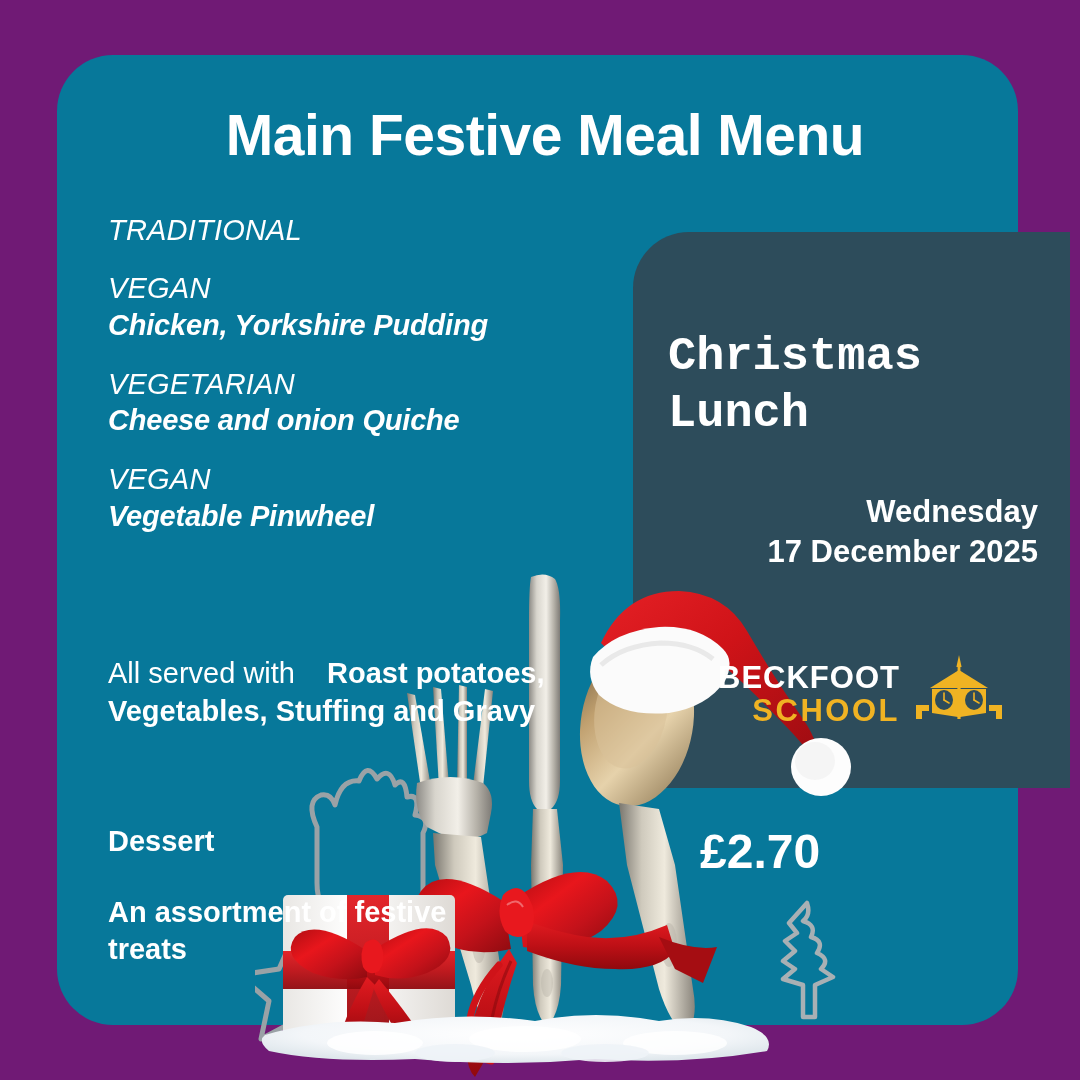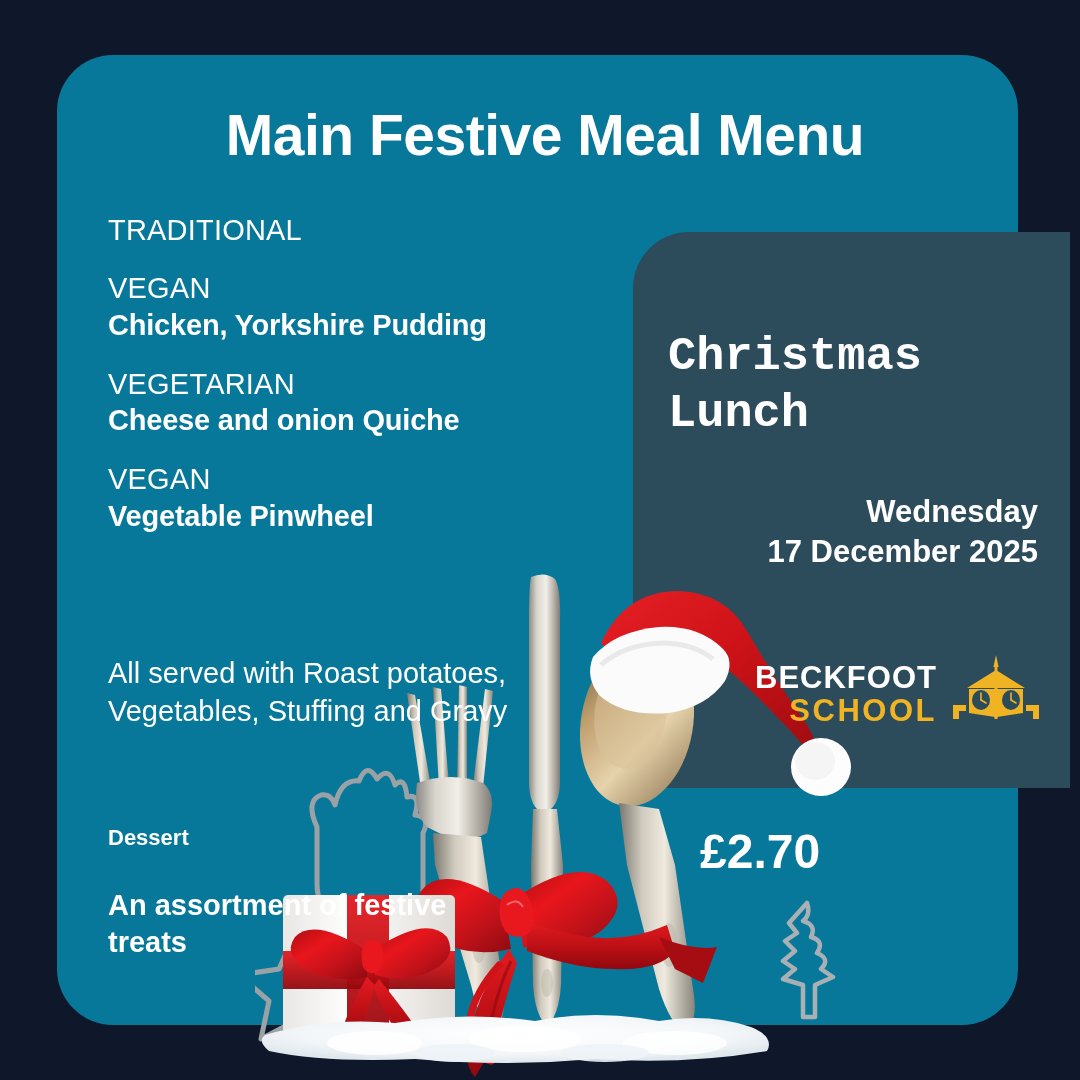--- a/index.html
+++ b/index.html
@@ -9,21 +9,21 @@
     height: 1080px;
     background: #ffffff;
     font-family: "Liberation Sans", sans-serif;
     overflow: hidden;
   }
 
   #poster {
     position: relative;
     width: 1080px;
     height: 1080px;
-    background: #0f172a;
+    background: #701a75;
   }
 
   
   .teal-card {
     position: absolute;
     left: 57px;
     top: 55px;
     width: 961px;
     height: 970px;
     background: #07789a;
@@ -59,21 +59,21 @@
   }
 
   
   .menu-list {
     position: absolute;
     left: 108px;
     top: 213px;
     width: 560px;
     z-index: 6;
   }
-  .menu-item { margin-bottom: 23px; }
+  .menu-item { margin-bottom: 23px; font-style: italic; }
   .menu-cat {
     color: #ffffff;
     font-size: 29px;
     font-weight: normal;
     line-height: 1.22;
     letter-spacing: 0.2px;
   }
   .menu-dish {
     color: #ffffff;
     font-size: 29px;
@@ -86,33 +86,33 @@
   .served-with {
     position: absolute;
     left: 108px;
     top: 655px;
     width: 530px;
     color: #ffffff;
     font-size: 29px;
     line-height: 1.3;
     z-index: 6;
   }
-  .served-with b { font-weight: normal; }
+  .served-with b { font-weight: bold; margin-left: 24px; }
 
   
   .dessert-block {
     position: absolute;
     left: 108px;
     top: 825px;
     width: 420px;
     z-index: 6;
   }
   .dessert-head {
     color: #ffffff;
-    font-size: 22px;
+    font-size: 29px;
     font-weight: bold;
     margin-bottom: 36px;
   }
   .dessert-body {
     color: #ffffff;
     font-size: 29px;
     font-weight: bold;
     line-height: 1.28;
   }
 
@@ -138,21 +138,21 @@
     color: #ffffff;
     font-size: 31px;
     font-weight: bold;
     line-height: 1.3;
     z-index: 7;
   }
 
   
   .brand {
     position: absolute;
-    left: 755px;
+    left: 718px;
     top: 655px;
     z-index: 8;
     display: flex;
     align-items: center;
     gap: 16px;
   }
   .brand-words { line-height: 1; }
   .brand-name {
     display: block;
     color: #ffffff;

